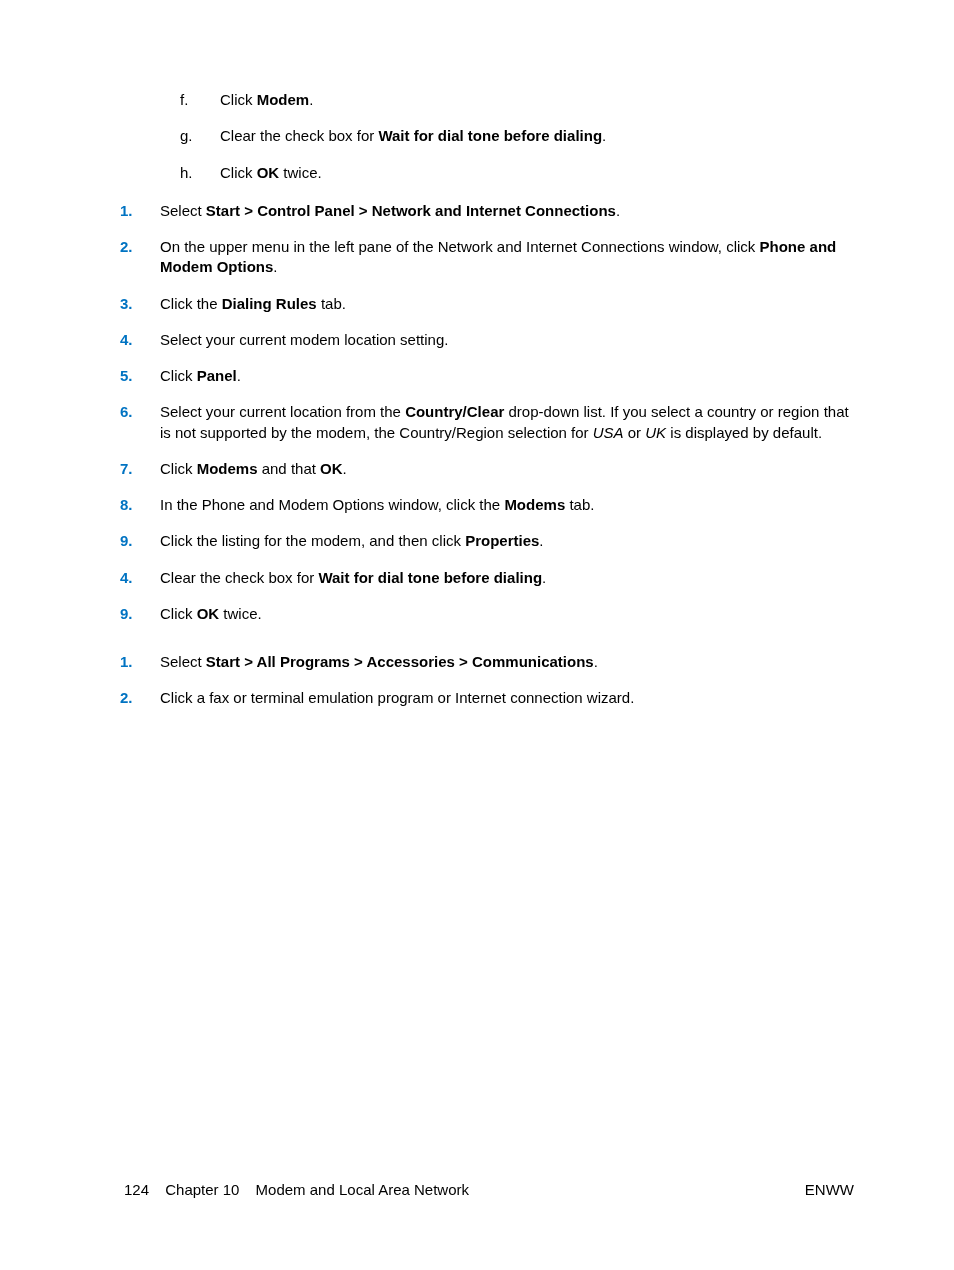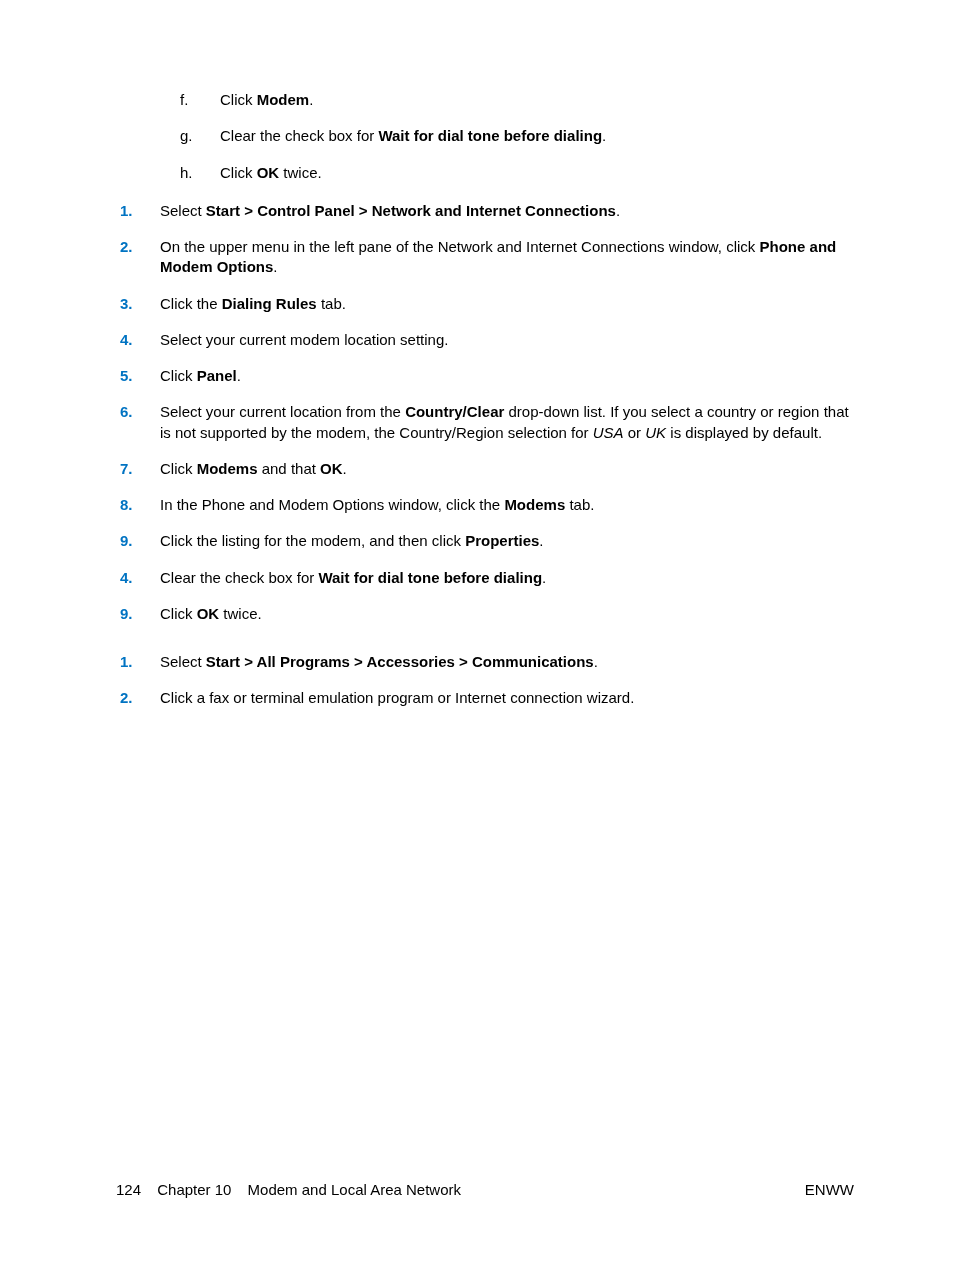--- a/index.html
+++ b/index.html
@@ -52,21 +52,21 @@
   .num-item .content {
     flex: 1;
   }
   h2.section-heading {
     font-size: 22px;
     font-weight: bold;
     margin: 28px 0 18px 0;
   }
   .footer {
     position: absolute;
-    left: 116px;
+    left: 124px;
     right: 100px;
     bottom: 70px;
     display: flex;
     justify-content: space-between;
     font-size: 15px;
   }
   .footer-left span { margin-right: 12px; }
   .bold { font-weight: bold; }
   .italic { font-style: italic; }
 </style>

